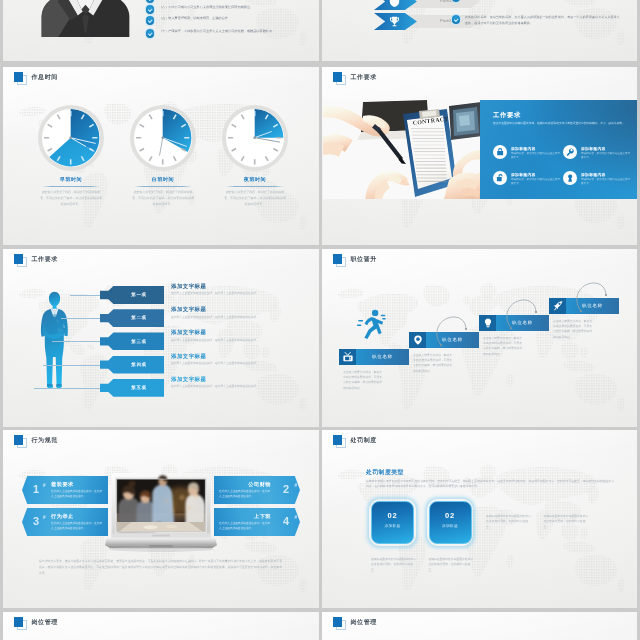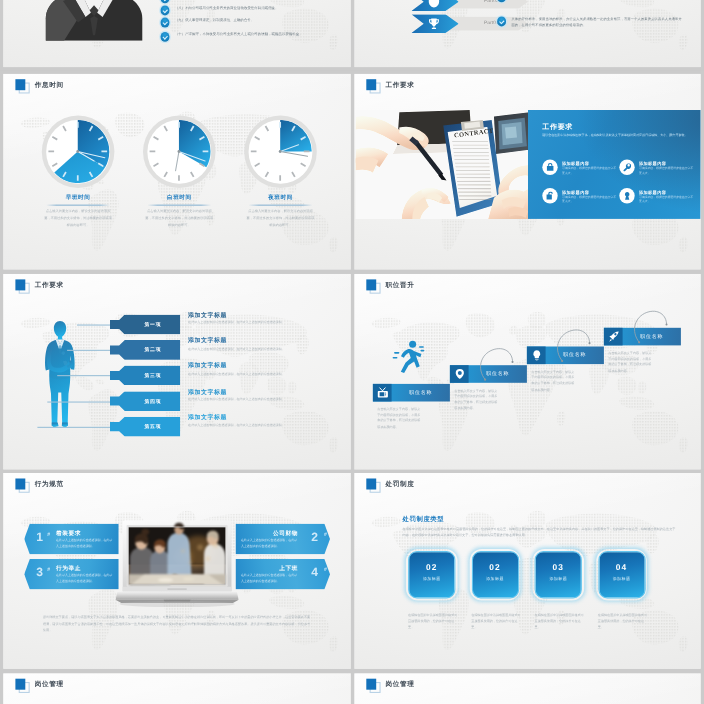--- a/index.html
+++ b/index.html
@@ -1061,31 +1061,23 @@
           <div class="cdt">在编辑在图形中选择或图图片格式可直接替换使用的，您的操作可在这里。</div>
         </div>
         <div class="cd" style="left:106.5px;top:71px;">
           <div class="cdb">
             <b>02</b>
             <i>添加标题</i>
           </div>
           <div class="cdt">在编辑在图形中选择或图图片格式可直接替换使用的，您的操作可在这里。</div>
         </div>
         <div class="cd" style="left:164px;top:71px;">
-          <div class="cdb">
-            <b>03</b>
-            <i>添加标题</i>
-          </div>
           <div class="cdt">在编辑在图形中选择或图图片格式可直接替换使用的，您的操作可在这里。</div>
         </div>
         <div class="cd" style="left:221.5px;top:71px;">
-          <div class="cdb">
-            <b>04</b>
-            <i>添加标题</i>
-          </div>
           <div class="cdt">在编辑在图形中选择或图图片格式可直接替换使用的，您的操作可在这里。</div>
         </div>
       </div>
   </div>
 
   <div class="slide" id="s9">
     <div class="bg"></div>
     <div class="wmap">
         <svg viewBox="-8 -34 376 192" class="wm" preserveAspectRatio="none" width="100%" height="100%">
           <defs>

